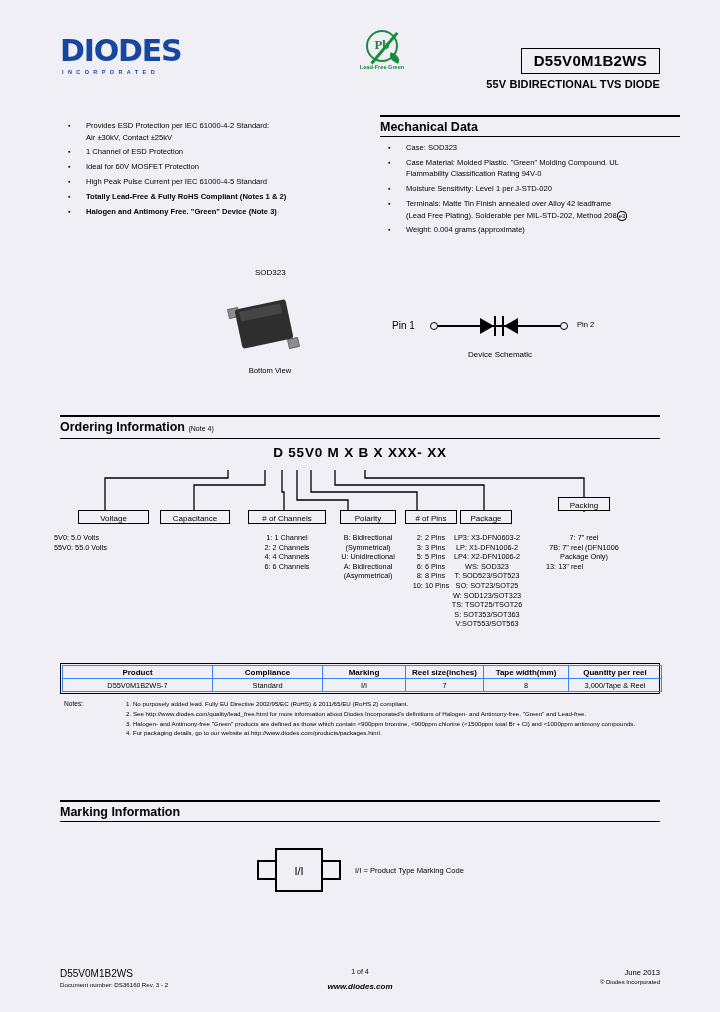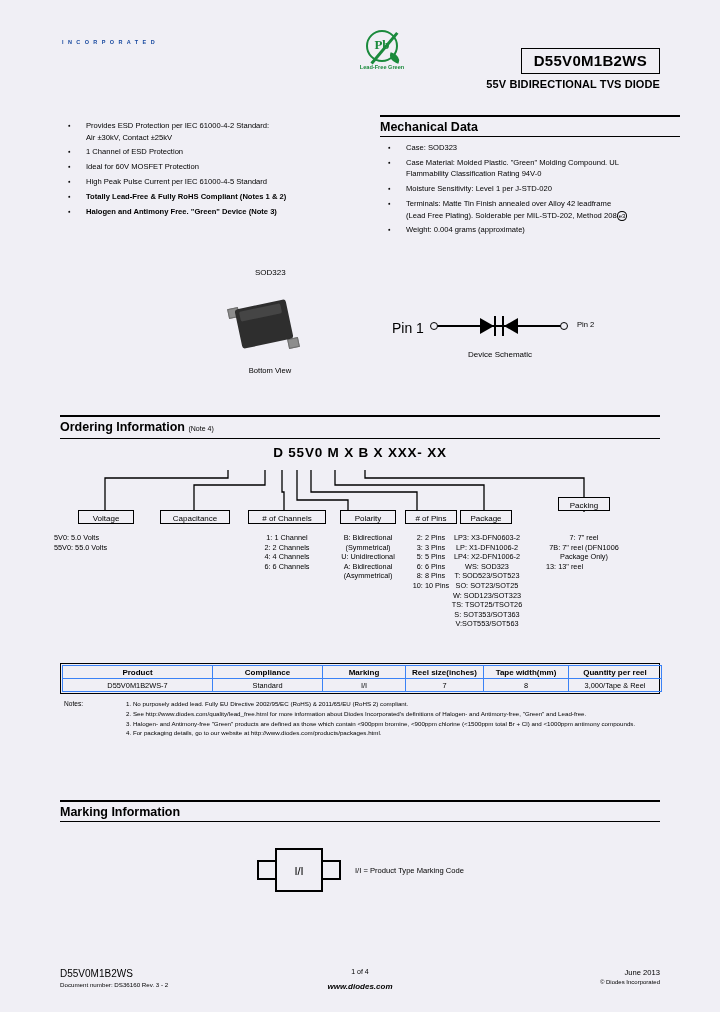--- a/index.html
+++ b/index.html
@@ -176,21 +176,21 @@
     position: absolute; left: 55px; top: 17px;
     width: 130px; height: 1.6px; background: #000;
   }
   .sch-term {
     position: absolute; width: 8px; height: 8px;
     border: 1.6px solid #000; border-radius: 50%;
     background: #f0eff5; top: 14px;
   }
   .term-l { left: 50px; }
   .term-r { left: 180px; }
-  .pin-l { position: absolute; left: 12px; top: 12px; font-size: 14px; }
+  .pin-l { position: absolute; left: 12px; top: 12px; font-size: 10px; }
   .pin-r { position: absolute; left: 197px; top: 12px; font-size: 7.6px; }
   .sch-caption { position: absolute; left: 55px; top: 42px; width: 130px; text-align: center; font-size: 8px; }
   
   .partnum {
     position: absolute; left: 0; top: 30px; width: 600px;
     text-align: center;
     font-size: 13.5px; font-weight: bold;
     letter-spacing: 0.8px;
   }
   .order-area { position: absolute; left: 60px; top: 415px; width: 600px; height: 230px; }
@@ -262,20 +262,21 @@
   .foot-date { font-size: 7.6px; }
   .foot-copy { font-size: 6px; margin-top: 2px; }
 </style>
 </head>
 <body>
 
 <div class="page">
 
   <div class="header">
     <div class="logo-wrap">
+      <div class="logo-main">DIODES</div>
       <div class="logo-sub">INCORPORATED</div>
     </div>
 
     <div class="pb-wrap">
       <div class="pb-circle">
         <div class="pb-text">Pb</div>
         <div class="pb-slash"></div>
         <div class="pb-leaf"></div>
       </div>
       <div class="pb-label">Lead-Free Green</div>
@@ -356,21 +357,21 @@
       <path d="M222,2 L222,24 L224,24 L224,44"></path>
       <path d="M237,2 L237,32 L288,32 L288,44"></path>
       <path d="M251,2 L251,24 L357,24 L357,44"></path>
       <path d="M275,2 L275,17 L424,17 L424,44"></path>
       <path d="M305,2 L305,10 L524,10 L524,44"></path>
     </g>
   </svg>
 
   <div class="order-area">
 
-    <div class="obox" style="left:18px; top:95px; width:56px;">Voltage</div>
+    <div class="obox" style="left:18px; top:95px; width:71px;">Voltage</div>
     <div class="ocol" style="left:-6px; top:118px; text-align:left;">
       <div>5V0: 5.0 Volts</div>
       <div>55V0: 55.0 Volts</div>
     </div>
 
     <div class="obox" style="left:100px; top:95px; width:70px;">Capacitance</div>
 
     <div class="obox" style="left:188px; top:95px; width:78px;"># of Channels</div>
     <div class="ocol" style="left:188px; top:118px; width:78px; text-align:center;">
       <div>1: 1 Channel</div>

